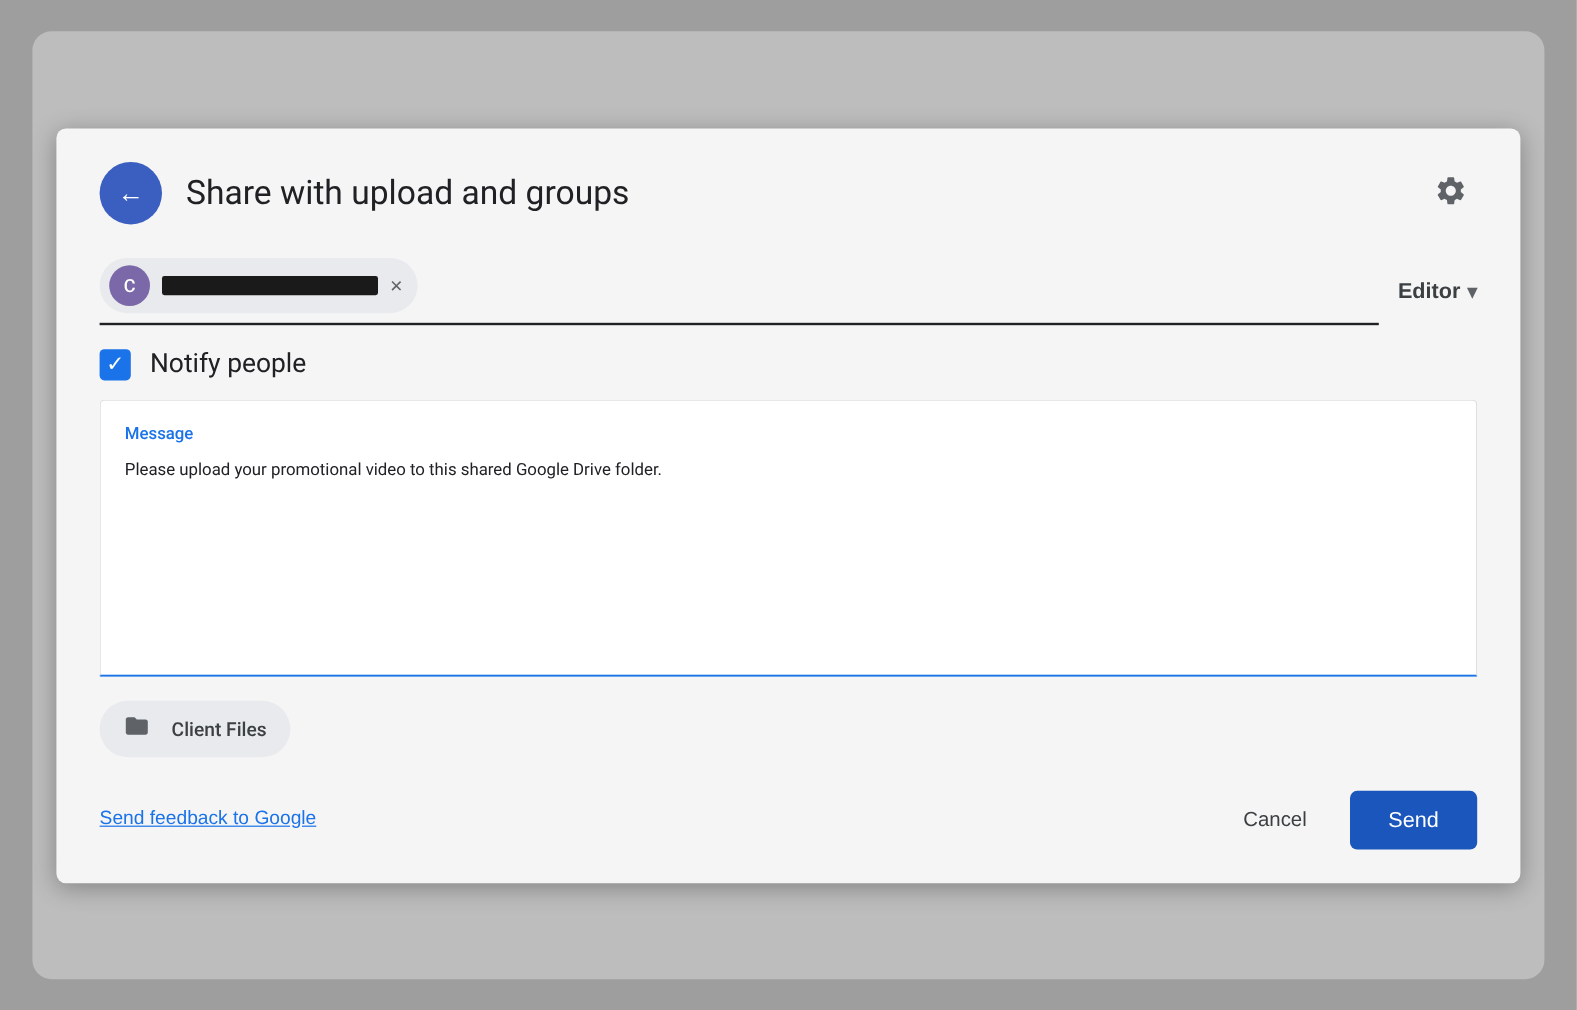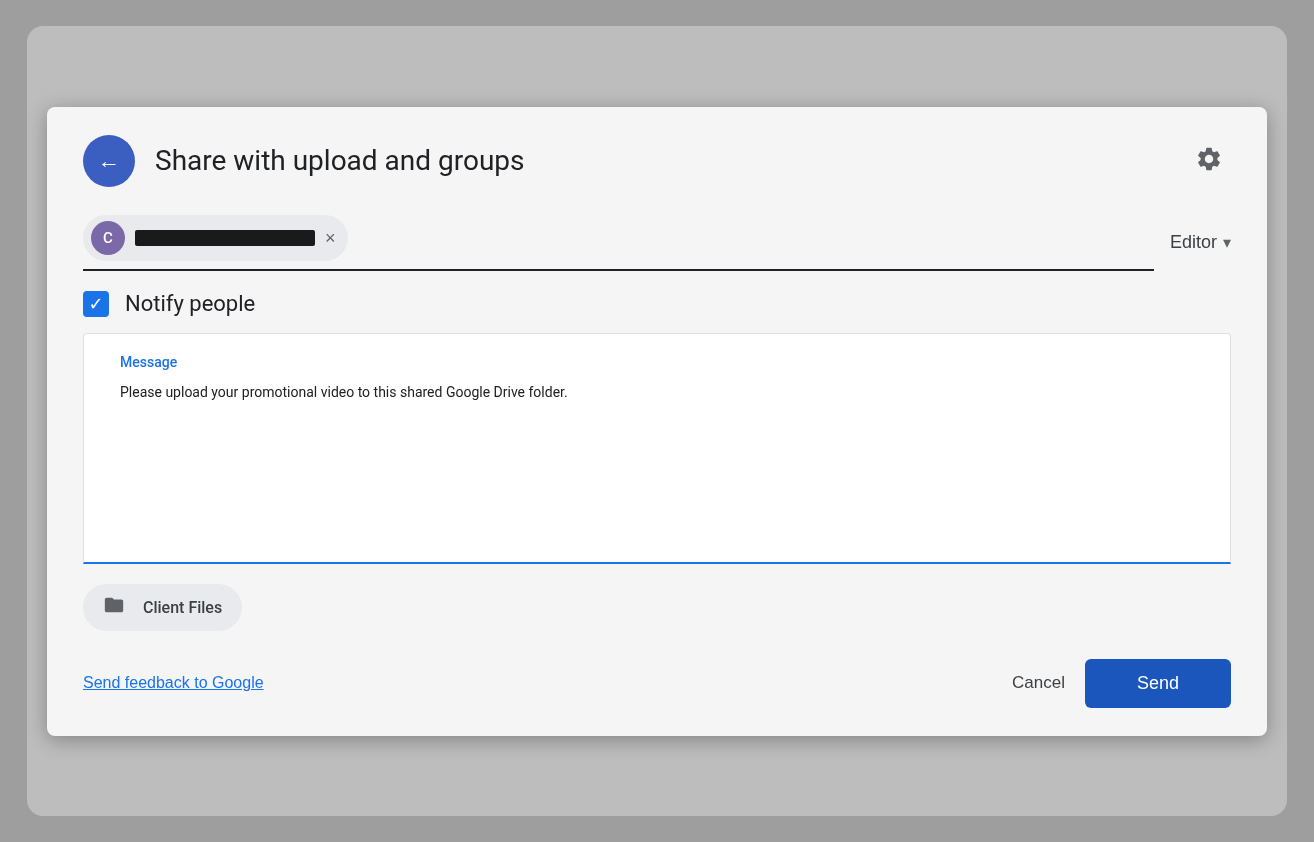--- a/index.html
+++ b/index.html
@@ -144,21 +144,21 @@
 
     .role-dropdown {
       display: flex;
       align-items: center;
       gap: 6px;
       background: none;
       border: none;
       cursor: pointer;
       font-size: 18px;
       color: #3c4043;
-      font-weight: 400;
+      font-weight: 700;
       white-space: nowrap;
     }
 
     .dropdown-arrow {
       font-size: 16px;
       color: #5f6368;
     }
 
     .notify-row {
       display: flex;
@@ -189,21 +189,21 @@
     .notify-label {
       font-size: 22px;
       color: #202124;
     }
 
     .message-box {
       background-color: #ffffff;
       border-radius: 4px 4px 0 0;
       border: 1px solid #e0e0e0;
       border-bottom: 2px solid #1a73e8;
-      padding: 20px 36px;
+      padding: 20px 20px;
       margin-bottom: 20px;
     }
 
     .message-label {
       font-size: 14px;
       color: #1a73e8;
       margin-bottom: 12px;
       font-weight: 500;
     }
 
@@ -246,38 +246,39 @@
       font-size: 16px;
       text-decoration: underline;
       cursor: pointer;
       background: none;
       border: none;
     }
 
     .footer-actions {
       display: flex;
       align-items: center;
+      gap: 16px;
     }
 
     .cancel-btn {
       background: none;
       border: none;
       cursor: pointer;
       font-size: 17px;
       color: #3c4043;
       padding: 10px 20px;
       border-radius: 4px;
     }
 
     .send-btn {
       background-color: #1a56bb;
       color: white;
       border: none;
       border-radius: 6px;
-      padding: 14px 52px;
+      padding: 14px 32px;
       font-size: 18px;
       font-weight: 500;
       cursor: pointer;
     }
   </style>
 </head>
 <body>
 
 <div class="dialog-overlay">
   <div class="dialog">

